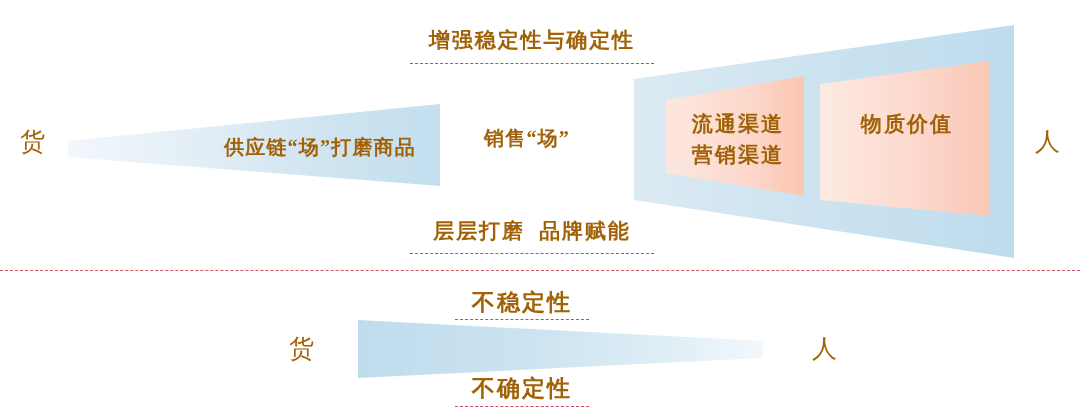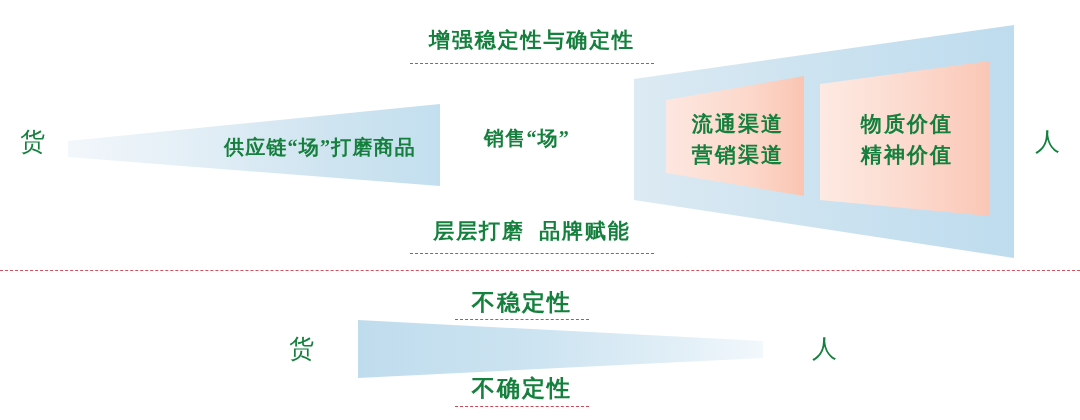--- a/index.html
+++ b/index.html
@@ -26,21 +26,21 @@
     left: 0; top: 0;
     width: 1080px;
     height: 420px;
   }
   .lbl {
     position: absolute;
     white-space: pre;
     line-height: 1.28;
     font-weight: 700;
     letter-spacing: 0.06em;
-    color: #15803d;
+    color: #a16207;
   }
   .endpoint {
     font-size: 25px;
     font-weight: 500;
     letter-spacing: 0;
   }
   .wedge-label {
     font-size: 20px;
   }
   .panel-label {
@@ -128,21 +128,20 @@
   <div class="lbl endpoint" style="left:1035px; top:126px;">人</div>
 
   <div class="lbl wedge-label" style="left:224px; top:135px;">供应链“场”打磨商品</div>
 
   <div class="lbl wedge-label" style="left:484px; top:126px;">销售“场”</div>
 
   <div class="lbl panel-label" style="left:686px; top:111px; width:104px;">流通渠道</div>
   <div class="lbl panel-label" style="left:686px; top:142px; width:104px;">营销渠道</div>
 
   <div class="lbl panel-label" style="left:852px; top:111px; width:110px;">物质价值</div>
-  <div class="lbl panel-label" style="left:852px; top:142px; width:110px;">精神价值</div>
 
   <div class="lbl annot" style="left:408px; top:27px; width:248px;">增强稳定性与确定性</div>
   <div class="dash" style="left:410px; top:63px; width:244px;"></div>
 
   <div class="lbl annot" style="left:408px; top:218px; width:248px;">层层打磨  品牌赋能</div>
   <div class="dash" style="left:410px; top:253px; width:244px;"></div>
 
   <div class="dash dash-main" style="left:0px; top:270px; width:1080px;"></div>
 
   <div class="lbl endpoint" style="left:289px; top:333px;">货</div>

